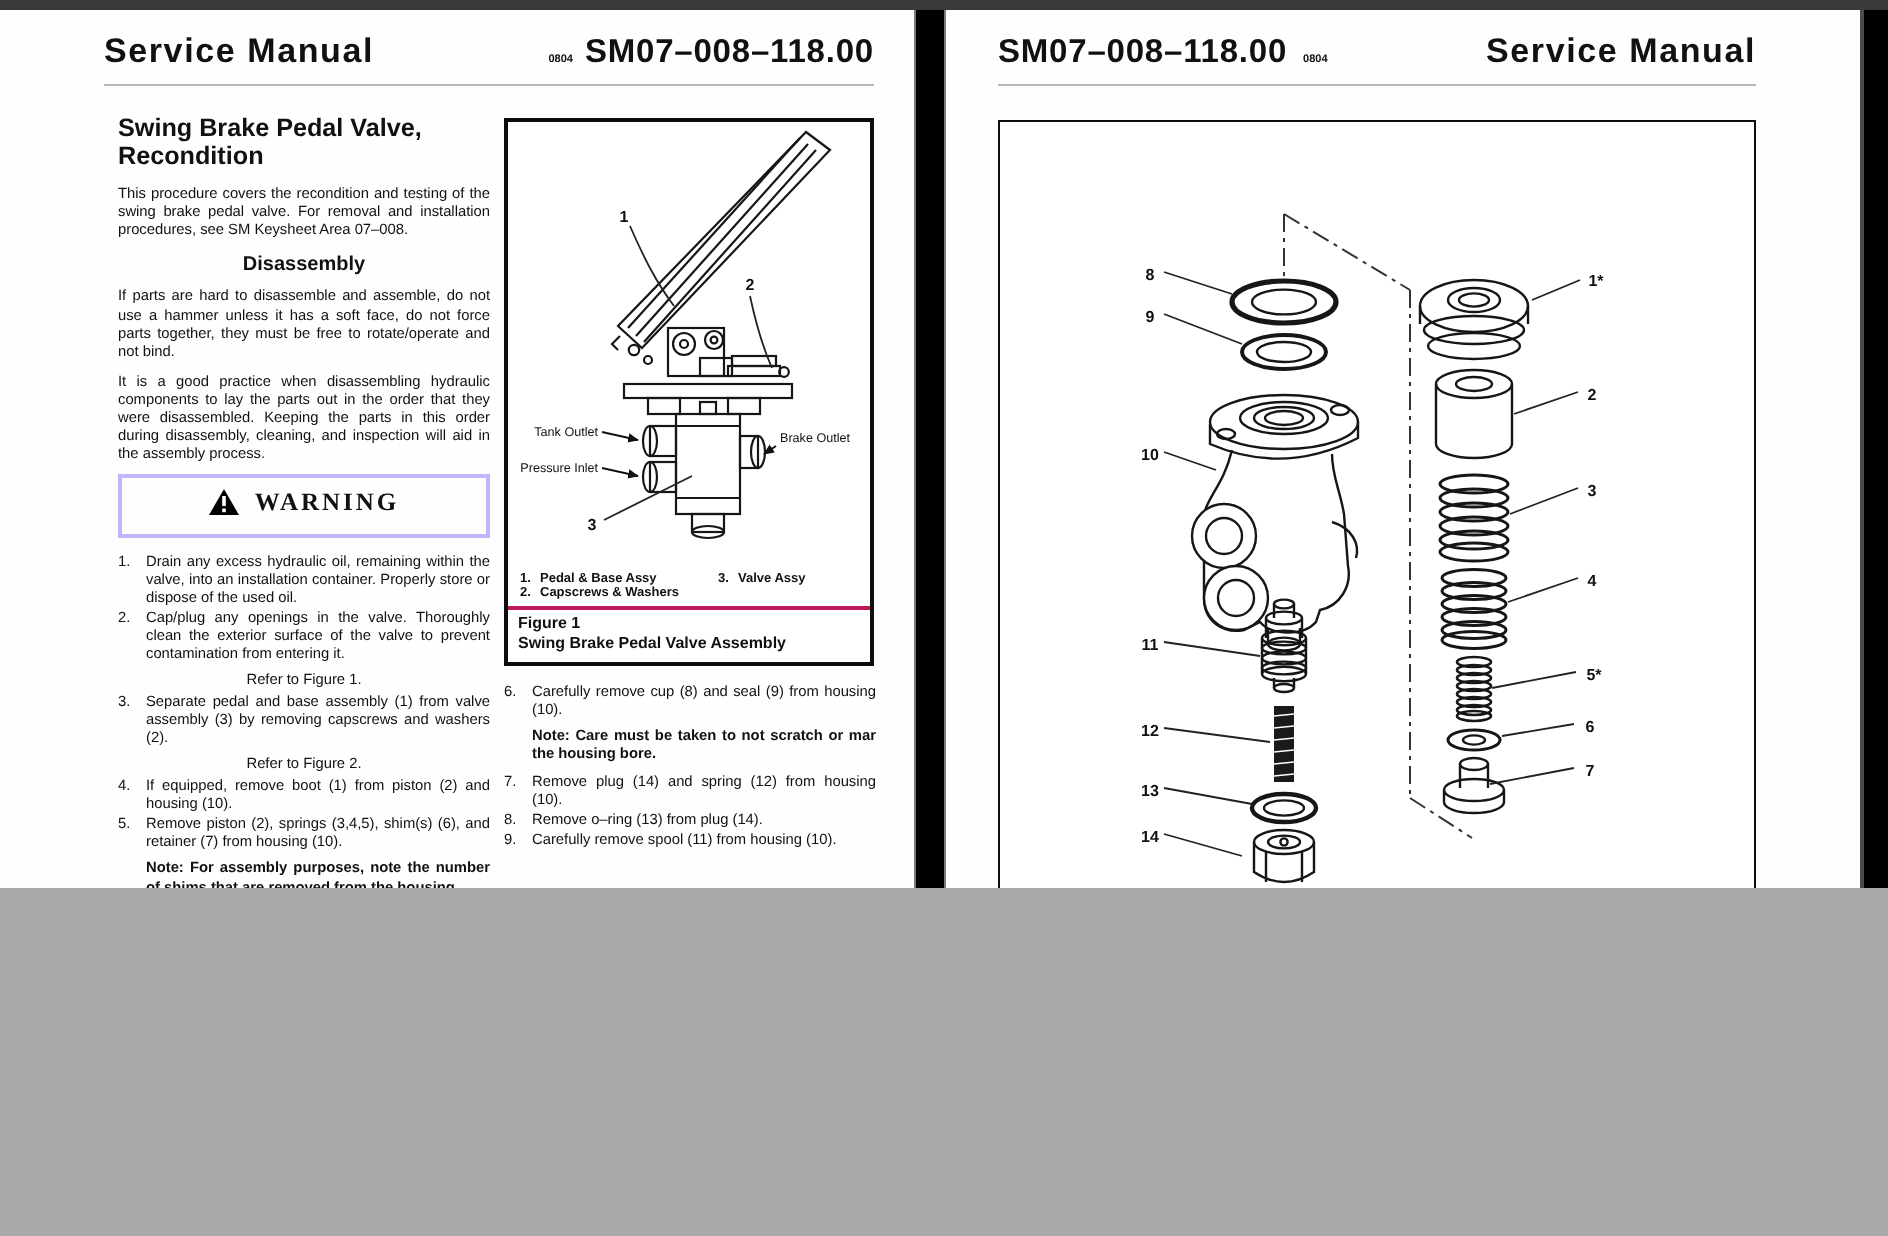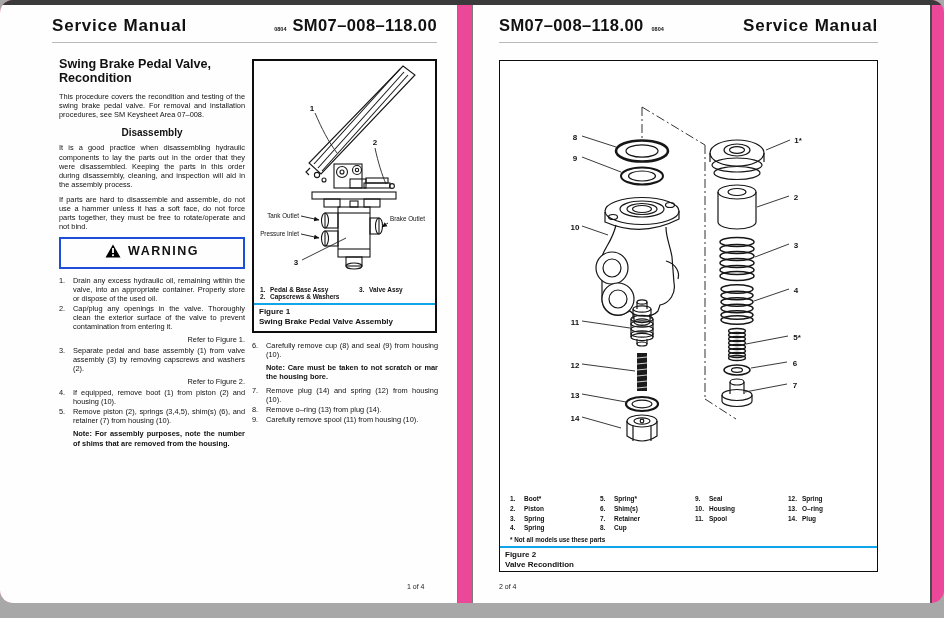--- a/index.html
+++ b/index.html
@@ -1,17 +1,17 @@
 <!DOCTYPE html>
 <html><head>
 <meta charset="utf-8">
 <style>
   html,body{margin:0;padding:0;background:#a8a8a8;}
   body{font-family:"Liberation Sans","DejaVu Sans",sans-serif;color:#111;}
-  .viewport{position:relative;width:944px;height:603px;overflow:hidden;background:#ec4899;border-radius:13px;}
+  .viewport{position:relative;width:944px;height:444px;overflow:hidden;background:#000000;}
   .top-strip{position:absolute;top:0;left:0;width:944px;height:5px;background:#3a3a3a;}
   .bottom-strip{position:absolute;top:605px;left:0;width:944px;height:7px;background:#8a8a8a;border-top:1px solid #6e6e6e;box-sizing:border-box;}
   .bottom-light{position:absolute;top:612px;left:0;width:944px;height:6px;background:#ececec;}
   .page{position:absolute;top:5px;height:600px;background:#fefefe;box-sizing:border-box;}
   .page-left{left:0;width:458px;border-right:1px solid #7c7c7c;}
   .page-right{left:472px;width:460px;border-left:1px solid #7c7c7c;border-right:2px solid #4c4c4c;}
 
   
   .hdr{position:absolute;display:flex;align-items:baseline;border-bottom:1px solid #b9b9b9;padding-bottom:6px;}
   .lp-hdr{left:52px;top:11px;width:385px;}
@@ -22,39 +22,39 @@
   .lp-hdr .hdr-rev{margin-left:auto;margin-right:6px;}
   .rp-hdr .hdr-rev{margin-left:8px;}
   .rp-hdr .hdr-title{margin-left:auto;}
 
   
   .col-text{font-size:7.4px;line-height:1.22;text-align:justify;}
   .lp-col1{position:absolute;left:59px;top:52px;width:186px;}
   .lp-col1 h2{font-size:12.6px;line-height:1.12;font-weight:bold;margin:0 0 7px;text-align:left;}
   .lp-col1 h3{font-size:10px;font-weight:bold;margin:8px 0 4px;text-align:center;}
   .col-text p{margin:0 0 6px;}
-  .warnbox{border:2px solid #1d4ed8;padding:4px 7px 5px;margin:2px 0 7px;}
+  .warnbox{border:2px solid #c4b5fd;padding:4px 7px 5px;margin:2px 0 7px;font-family:Liberation Serif, serif;}
   .warnhead{display:flex;justify-content:center;align-items:center;gap:7px;margin:1px 0 3px;}
   .warnword{font-size:12.5px;font-weight:bold;letter-spacing:1.5px;}
   .warntext{font-weight:bold;text-align:justify;}
   .step{display:flex;margin:0 0 1px;}
   .step .num{width:14px;flex:none;}
   .step .txt{flex:1;text-align:justify;}
-  .refer{margin:4px 0 2px;text-align:right;}
+  .refer{margin:4px 0 2px;text-align:center;}
   .note{font-weight:bold;margin:4px 0 5px 14px;text-align:justify;}
 
   
   .figbox{border:2px solid #0d0d0d;background:#fff;box-sizing:border-box;}
   .fig1box{position:absolute;left:252px;top:54px;width:185px;}
   .fig1draw{height:224px;position:relative;}
   .fig1legend{padding:1px 6px 3px;font-size:6.5px;font-weight:600;display:grid;grid-template-columns:99px 1fr;grid-template-rows:auto auto;}
   .legitem{display:flex;}
   .legitem .lnum{width:10px;flex:none;}
   .leg3{grid-column:2;grid-row:1;}
-  .figcap{border-top:2px solid #0ea5e9;padding:2px 5px 3px;font-size:8px;font-weight:bold;line-height:1.3;text-align:left;}
+  .figcap{border-top:2px solid #be185d;padding:2px 5px 3px;font-size:8px;font-weight:bold;line-height:1.3;text-align:left;}
   .lp-col2{position:absolute;left:252px;top:336px;width:186px;}
   .pagenum{position:absolute;font-size:7px;color:#222;}
   .lp-pagenum{left:407px;top:578px;}
   .rp-pagenum{left:26px;top:578px;}
 
   .fig2box{position:absolute;left:26px;top:55px;width:379px;height:512px;display:flex;flex-direction:column;border-width:1.5px;}
   .fig2draw{height:428px;flex:none;position:relative;}
   .fig2parts{height:57px;flex:none;position:relative;font-size:6.5px;font-weight:600;}
   .pcol{position:absolute;top:5px;}
   .pcol1{left:10px;} .pcol2{left:100px;} .pcol3{left:195px;} .pcol4{left:288px;}
@@ -77,37 +77,37 @@
     <div class="hdr lp-hdr">
       <span class="hdr-title">Service Manual</span>
       <span class="hdr-rev">0804</span>
       <span class="hdr-doc">SM07–008–118.00</span>
     </div>
 
     <div class="lp-col1 col-text">
       <h2><span>Swing Brake Pedal Valve,</span><br><span>Recondition</span></h2>
       <p>This procedure covers the recondition and testing of the swing brake pedal valve.  For removal and installation procedures, see SM Keysheet Area 07–008.</p>
       <h3>Disassembly</h3>
+      <p>If parts are hard to disassemble and assemble, do not use a hammer unless it has a soft face, do not force parts together, they must be free to rotate/operate and not bind.</p>
       <p>It is a good practice when disassembling hydraulic components to lay the parts out in the order that they were disassembled.  Keeping the parts in this order during disassembly, cleaning, and inspection will aid in the assembly process.</p>
-      <p>If parts are hard to disassemble and assemble, do not use a hammer unless it has a soft face, do not force parts together, they must be free to rotate/operate and not bind.</p>
 
       <div class="warnbox">
         <div class="warnhead">
           <svg width="16" height="14" viewBox="0 0 16 14">
             <polygon points="8,0.5 15.5,13.5 0.5,13.5" fill="#000"></polygon>
             <rect x="7.1" y="4" width="1.8" height="5" fill="#fff"></rect>
             <rect x="7.1" y="10.3" width="1.8" height="1.8" fill="#fff"></rect>
           </svg>
           <span class="warnword">WARNING</span>
         </div>
       </div>
 
       <div class="step">
         <span class="num">1.</span>
-        <span class="txt">Drain any excess hydraulic oil, remaining within the valve, into an appropriate container.  Properly store or dispose of the used oil.</span>
+        <span class="txt">Drain any excess hydraulic oil, remaining within the valve, into an installation container.  Properly store or dispose of the used oil.</span>
       </div>
       <div class="step">
         <span class="num">2.</span>
         <span class="txt">Cap/plug any openings in the valve.  Thoroughly clean the exterior surface of the valve to prevent contamination from entering it.</span>
       </div>
       <div class="refer">Refer to Figure 1.</div>
       <div class="step">
         <span class="num">3.</span>
         <span class="txt">Separate pedal and base assembly (1) from valve assembly (3) by removing capscrews and washers (2).</span>
       </div>

